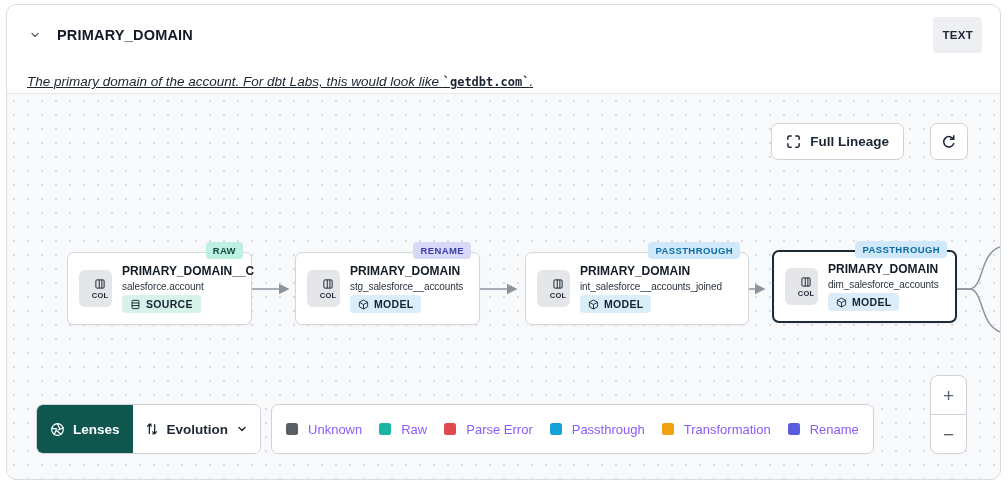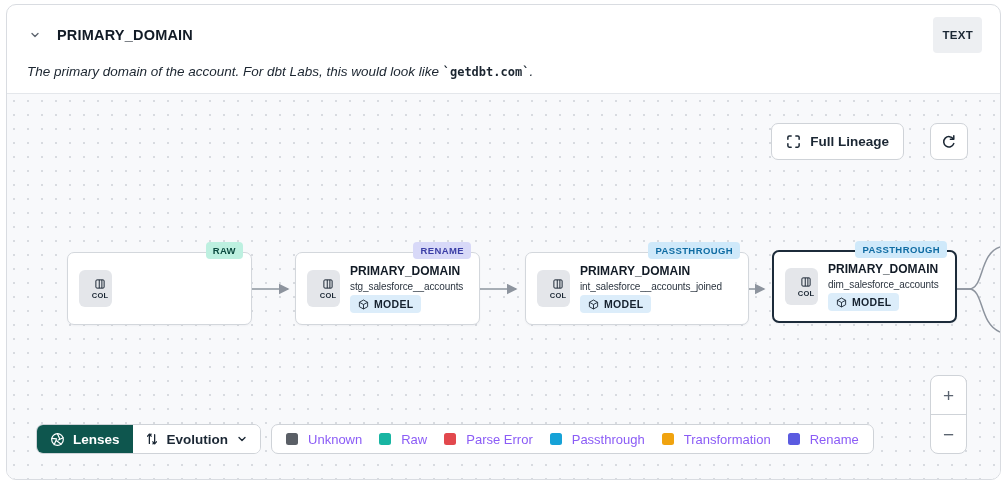--- a/index.html
+++ b/index.html
@@ -9,21 +9,21 @@
   .card { position: absolute; left: 6px; top: 4px; width: 995px; height: 476px;
     background: #ffffff; border: 1px solid var(--card_border); border-radius: 10px; overflow: hidden; }
 
   
   .hdr { padding: 12px 18px 0 20px; }
   .hdr-row { display: flex; align-items: center; gap: 14px; }
   .chev-btn { background: none; border: none; cursor: pointer; display: flex; align-items: center; color: #5f6670; padding: 2px; }
   .page-title { font-size: 14.5px; font-weight: 700; letter-spacing: .2px; color: #121b26; }
   .text-badge { margin-left: auto; background: var(--text_badge_bg); color: #1b2734;
     font-size: 11.5px; font-weight: 600; padding: 12px 9px; border-radius: 4px; letter-spacing: .3px; }
-  .desc { margin-top: 10px; font-size: 13.5px; font-style: italic; color: #1b2530; line-height: 17px; }
+  .desc { margin-top: 20px; font-size: 13.5px; font-style: italic; color: #1b2530; line-height: 17px; text-decoration: underline; }
   .desc code { font-family: "DejaVu Sans Mono", monospace; font-style: normal; font-weight: 700; font-size: 12px; }
   .inherited { margin-top: 6px; margin-bottom: 8px; font-size: 13px; font-style: italic; color: #333d48; }
   .inherited a { color: var(--link); text-decoration: underline; cursor: pointer; }
 
   
   .canvas { position: absolute; left: 0; right: 0; top: 88px; bottom: 0;
     border-top: 1px solid #e4e7eb; background-color: #f8f9fb;
     background-image: radial-gradient(circle, var(--canvas_dot) 1px, transparent 1.3px);
     background-size: 14px 14px; }
 
@@ -54,21 +54,21 @@
   .node-subtitle { font-size: 10px; color: #2c3540; white-space: nowrap; letter-spacing: -.1px; }
   .type-badge { align-self: flex-start; display: inline-flex; align-items: center; gap: 5px;
     padding: 3px 8px; border-radius: 4px; font-size: 10.5px; font-weight: 700; color: #16222f; letter-spacing: .3px; }
   .type-source { background: var(--type_source_bg); }
   .type-model { background: var(--type_model_bg); }
 
   
   .bottom-bar { position: absolute; left: 29px; bottom: 25px; display: flex; align-items: stretch; gap: 10px; }
   .lens-group { display: flex; border-radius: 7px; overflow: hidden; border: 1px solid var(--btn_border); background: #fff; }
   .lenses-btn { display: flex; align-items: center; gap: 8px; background: var(--lenses_bg); color: #fff;
-    border: none; padding: 0 13px; font-size: 13.5px; font-weight: 600; cursor: pointer; font-family: inherit; height: 28px; }
+    border: none; padding: 0 13px; font-size: 13.5px; font-weight: 600; cursor: pointer; font-family: inherit; height: 48px; }
   .lens-select { display: flex; align-items: center; gap: 8px; background: #fff; border: none;
     padding: 0 12px; font-size: 13.5px; color: #1b2734; font-weight: 600; cursor: pointer; font-family: inherit; }
   .legend { display: flex; align-items: center; gap: 17px; background: #fff; border: 1px solid var(--btn_border);
     border-radius: 7px; padding: 0 14px; }
   .legend-item { display: flex; align-items: center; gap: 10px; font-size: 13px; color: #8b5cf6; }
   .swatch { width: 12px; height: 12px; border-radius: 2.5px; flex: none; }
 
   
   .zoomer { position: absolute; right: 33px; bottom: 25px; width: 37px; background: #fff;
     border: 1px solid var(--btn_border); border-radius: 8px; display: flex; flex-direction: column; overflow: hidden; }
@@ -130,20 +130,32 @@
     <div class="node" style="left:60px;top:158px;width:185px">
       <span class="evo-badge evo-raw">RAW</span>
       <div class="col-box">
         <svg class="icon" width="12" height="12" viewBox="0 0 16 16" fill="none" stroke="#1b2734" stroke-width="1.3">
             <rect x="2.5" y="2.5" width="11" height="11" rx="1.5"></rect>
             <line x1="7" y1="2.5" x2="7" y2="13.5"></line>
             <line x1="10.5" y1="2.5" x2="10.5" y2="13.5"></line>
           </svg>
         <span class="col-label">COL</span>
       </div>
+      <div class="node-info">
+        <div class="node-title">PRIMARY_DOMAIN__C</div>
+        <div class="node-subtitle">salesforce.account</div>
+        <div class="type-badge type-source">
+          <svg class="icon" width="11" height="11" viewBox="0 0 16 16" fill="none" stroke="#16222f" stroke-width="1.4">
+              <rect x="3" y="2" width="10" height="12" rx="1.5"></rect>
+              <line x1="3" y1="5.8" x2="13" y2="5.8"></line>
+              <line x1="3" y1="9.6" x2="13" y2="9.6"></line>
+            </svg>
+          <span>SOURCE</span>
+        </div>
+      </div>
     </div>
 
     <div class="node" style="left:288px;top:158px;width:185px">
       <span class="evo-badge evo-rename">RENAME</span>
       <div class="col-box">
         <svg class="icon" width="12" height="12" viewBox="0 0 16 16" fill="none" stroke="#1b2734" stroke-width="1.3">
             <rect x="2.5" y="2.5" width="11" height="11" rx="1.5"></rect>
             <line x1="7" y1="2.5" x2="7" y2="13.5"></line>
             <line x1="10.5" y1="2.5" x2="10.5" y2="13.5"></line>
           </svg>

